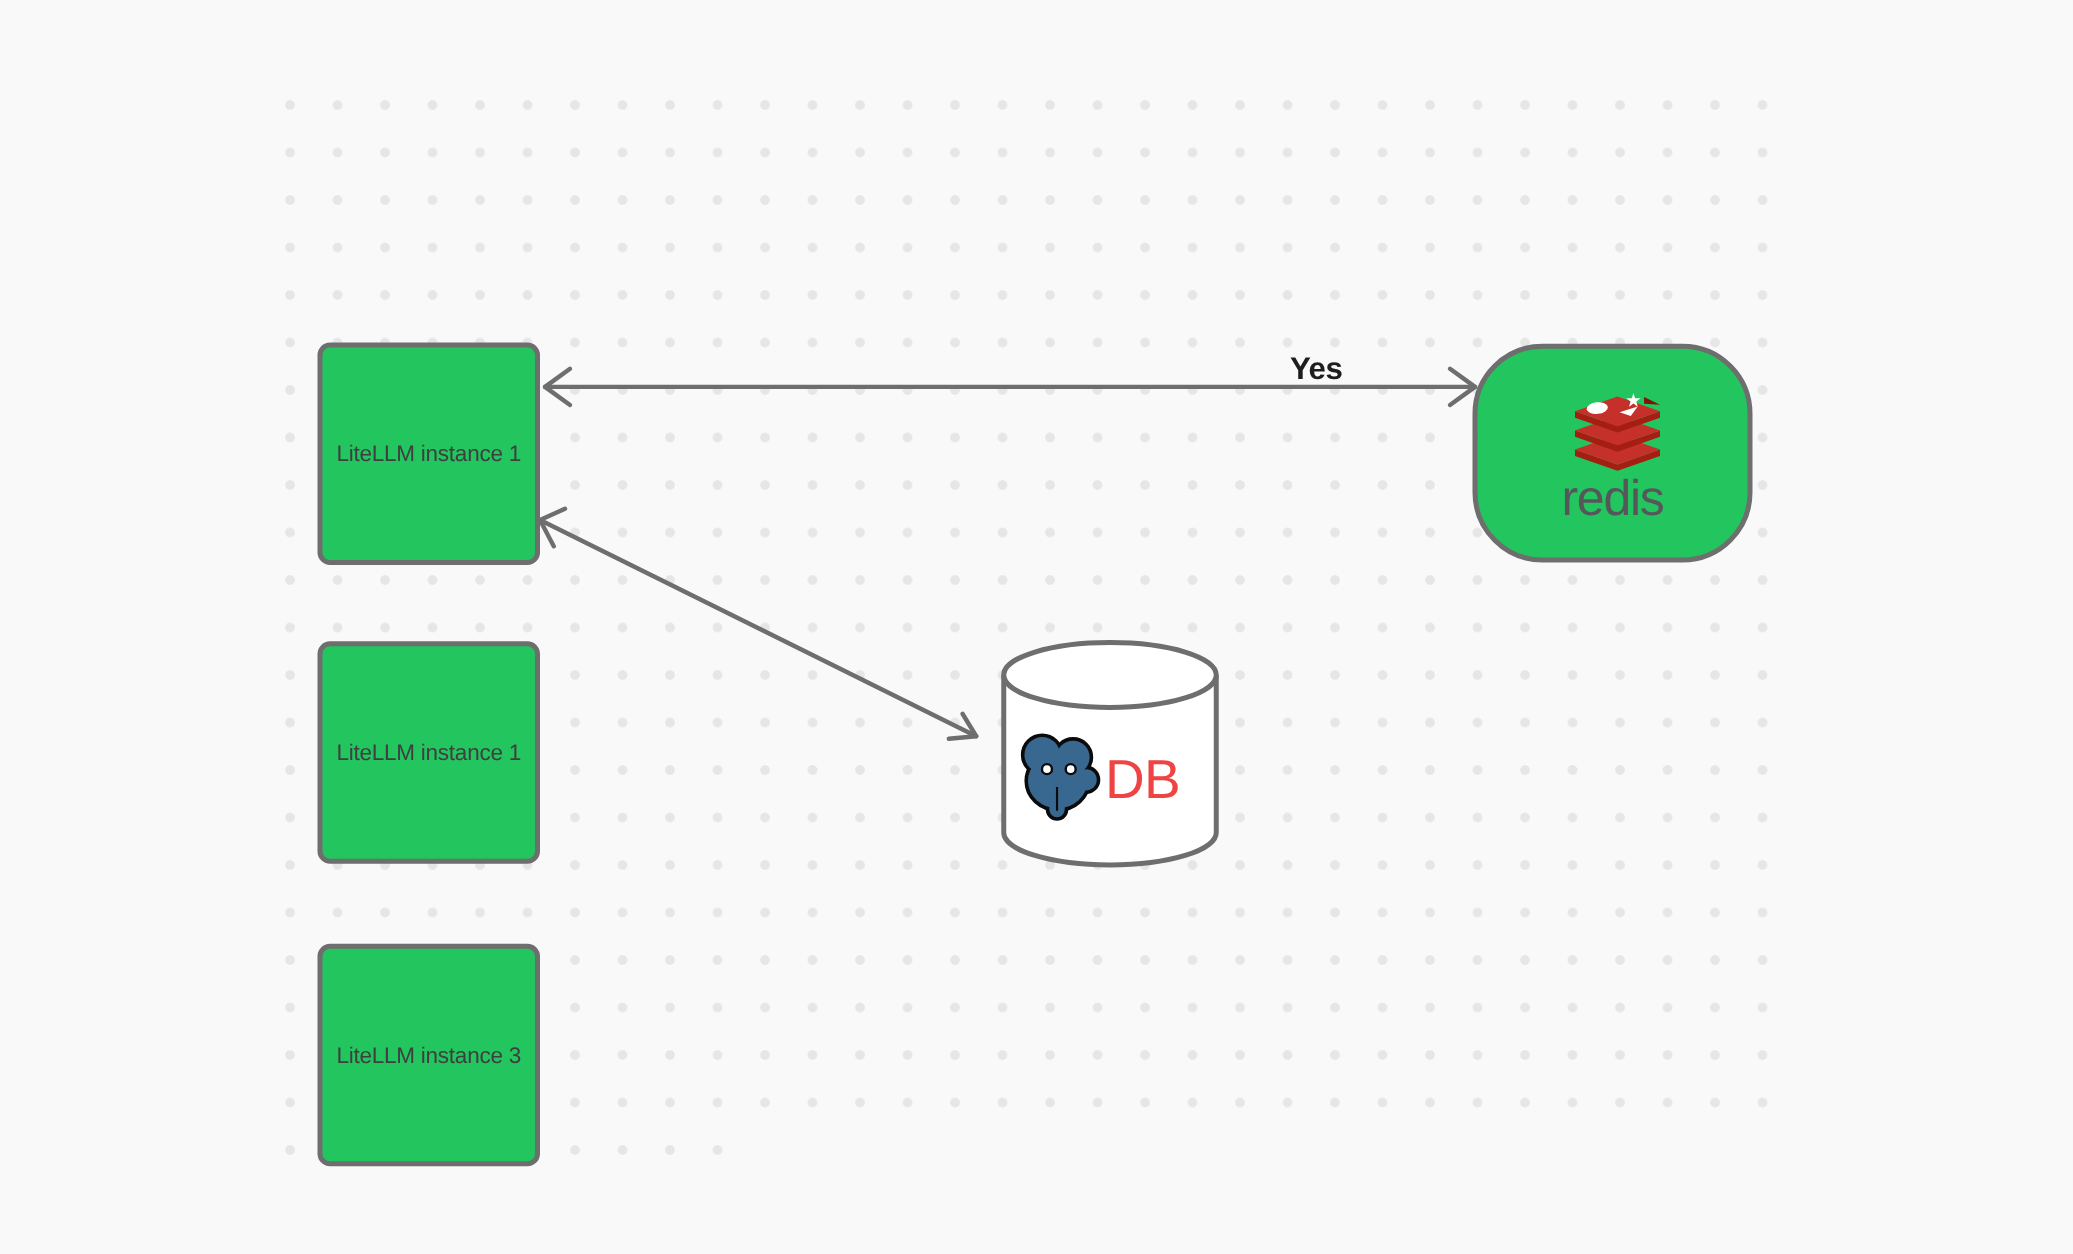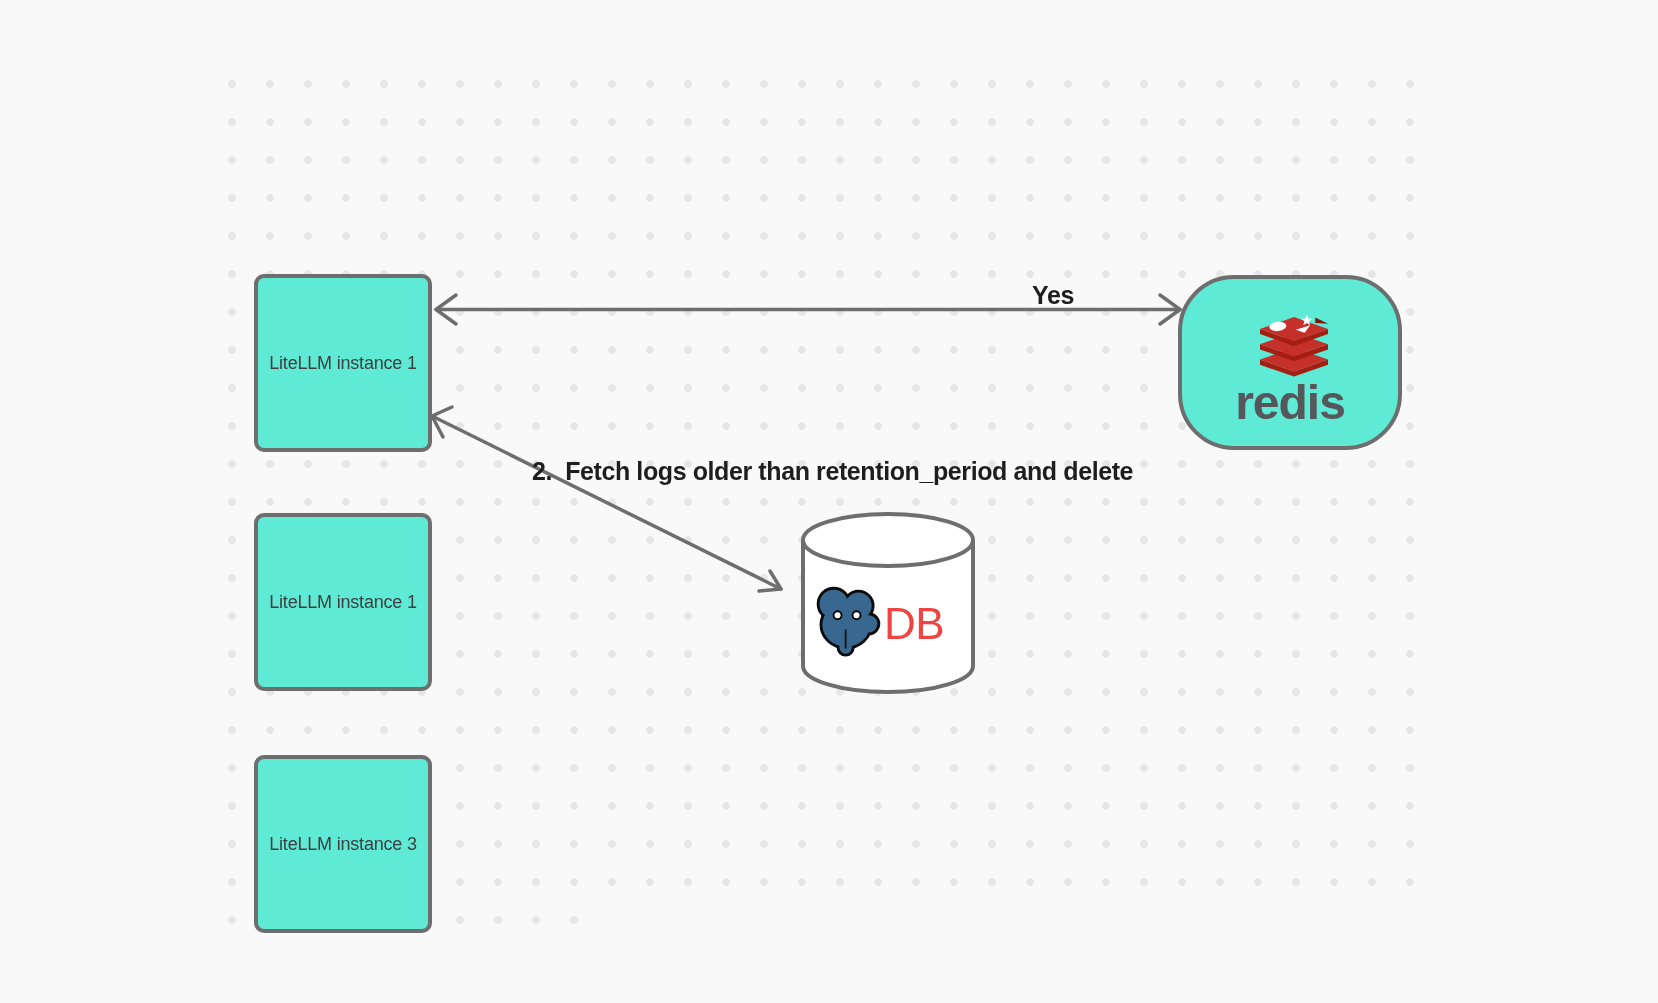--- a/index.html
+++ b/index.html
@@ -16,21 +16,21 @@
     position:absolute;
     background-image:radial-gradient(circle at 19px 19px,#E6E6E6 3.5px,rgba(0,0,0,0) 4.2px);
     background-size:38px 38px;
   }
   .dots-a{left:213px;top:65px;width:1216px;height:836px;}
   .dots-b{left:213px;top:901px;width:380px;height:38px;}
 
   
   .node{
     position:absolute;
-    background:#5eead4;
+    background:#22c55e;
     border:4px solid #6E6E6E;
     box-sizing:border-box;
   }
   .inst{
     left:254px;width:178px;height:178px;border-radius:10px;
     display:flex;align-items:center;justify-content:center;
   }
   .inst span{
     font-size:18px;color:#3F3F3F;letter-spacing:-0.2px;
   }
@@ -38,21 +38,21 @@
   #inst2{top:513px;}
   #inst3{top:755px;}
 
   .redis-node{
     left:1178px;top:275px;width:224px;height:175px;border-radius:56px;
   }
   .redis-cube{position:absolute;left:71px;top:33px;}
   .redis-word{
     position:absolute;left:0;top:100px;width:100%;
     text-align:center;
-    font-size:48px;font-weight:700;letter-spacing:-1px;line-height:1;
+    font-size:40px;font-weight:400;letter-spacing:-1px;line-height:1;
     color:#56575B;
   }
 
   
   .cyl{position:absolute;left:793px;top:510px;}
   .pg{position:absolute;left:812px;top:584px;}
   .db-label{
     position:absolute;left:884px;top:602px;
     font-size:44px;line-height:1;color:#ef4444;letter-spacing:-0.5px;text-align:right;
   }
@@ -145,15 +145,14 @@
       <path d="M27,46 L40,46 L40,67 A6.5,6.5 0 0 1 27,67 Z"></path>
     </g>
     <path d="M33.5,48 L33.5,68" stroke="#0B0B0B" stroke-width="1.8" fill="none"></path>
     <circle cx="25" cy="33" r="4.2" fill="#FFFFFF" stroke="#0B0B0B" stroke-width="2"></circle>
     <circle cx="45" cy="33" r="4.2" fill="#FFFFFF" stroke="#0B0B0B" stroke-width="2"></circle>
   </svg>
 
   <div class="db-label">DB</div>
 
   <div class="edge-label" id="edge1-answer">Yes</div>
-  <div class="edge-label" id="edge2-label">2.  Fetch logs older than retention_period and delete</div>
 
 </div>
 
 </body></html>

